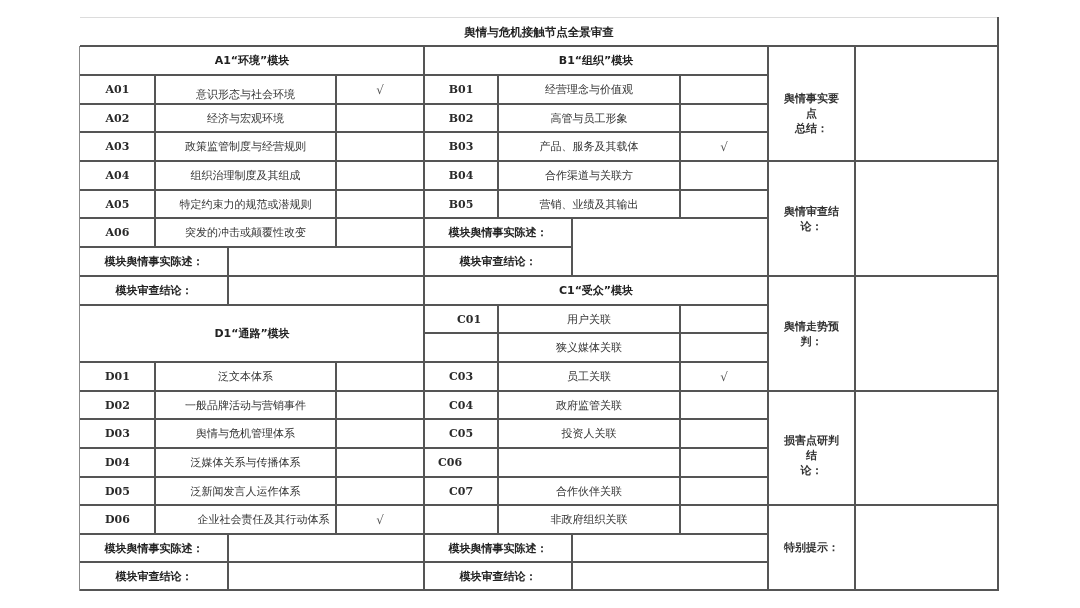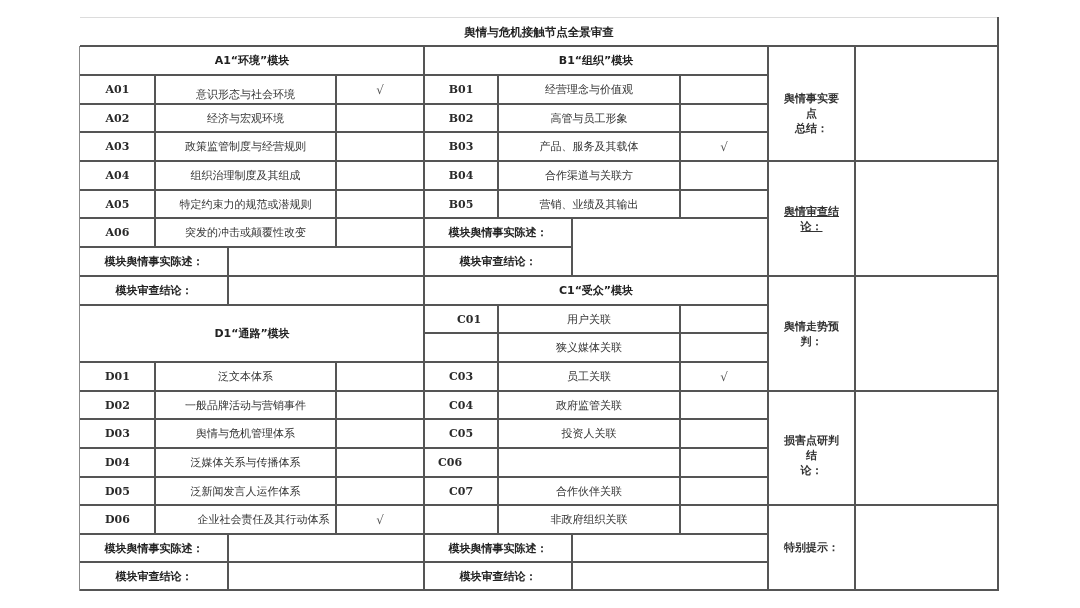--- a/index.html
+++ b/index.html
@@ -182,21 +182,21 @@
   <div class="cell" style="left:228px;top:562px;width:196px;height:28px;"></div>
 
   <div class="cell side" style="left:768px;top:46px;width:87px;height:115px;padding-top:45px;">
     <div>
         <span>舆情事实要点</span>
         <span>总结：</span>
       </div>
   </div>
   <div class="cell" style="left:855px;top:46px;width:143px;height:115px;"></div>
 
-  <div class="cell side" style="left:768px;top:161px;width:87px;height:115px;padding-top:43px;text-decoration:underline;">
+  <div class="cell side" style="left:768px;top:161px;width:87px;height:115px;padding-top:43px;">
     <div>
         <span>舆情审查结</span>
         <span>论：</span>
       </div>
   </div>
   <div class="cell" style="left:855px;top:161px;width:143px;height:115px;"></div>
 
   <div class="cell side" style="left:768px;top:276px;width:87px;height:115px;padding-top:43px;">
     <div>
         <span>舆情走势预</span>

